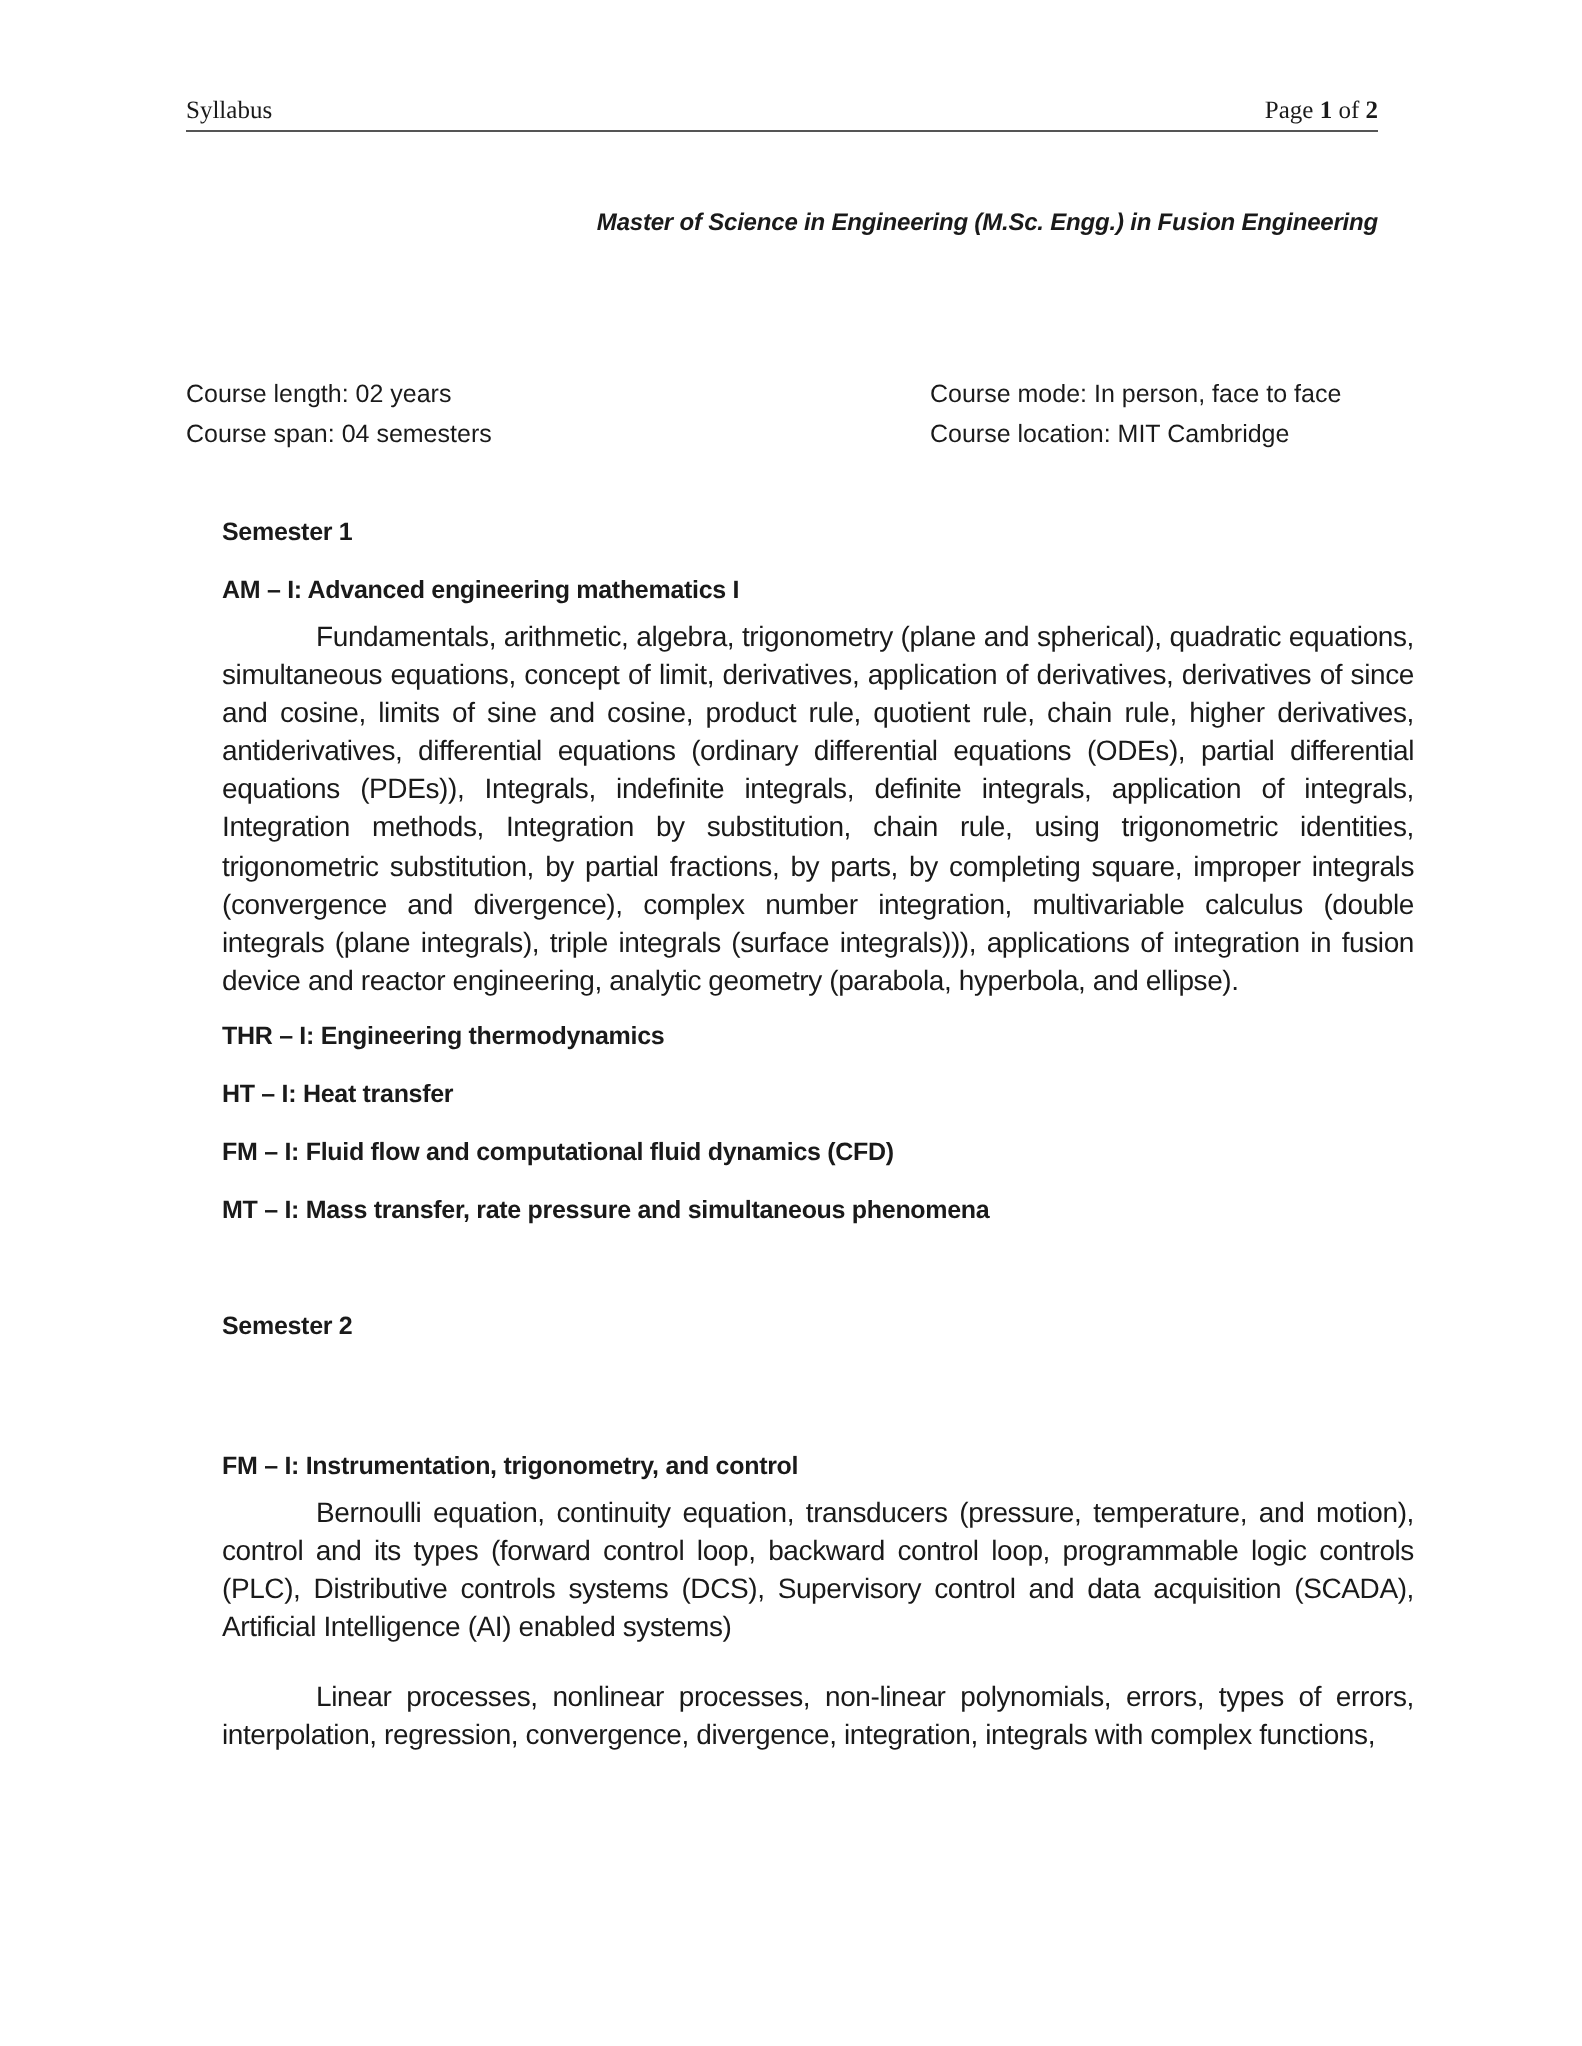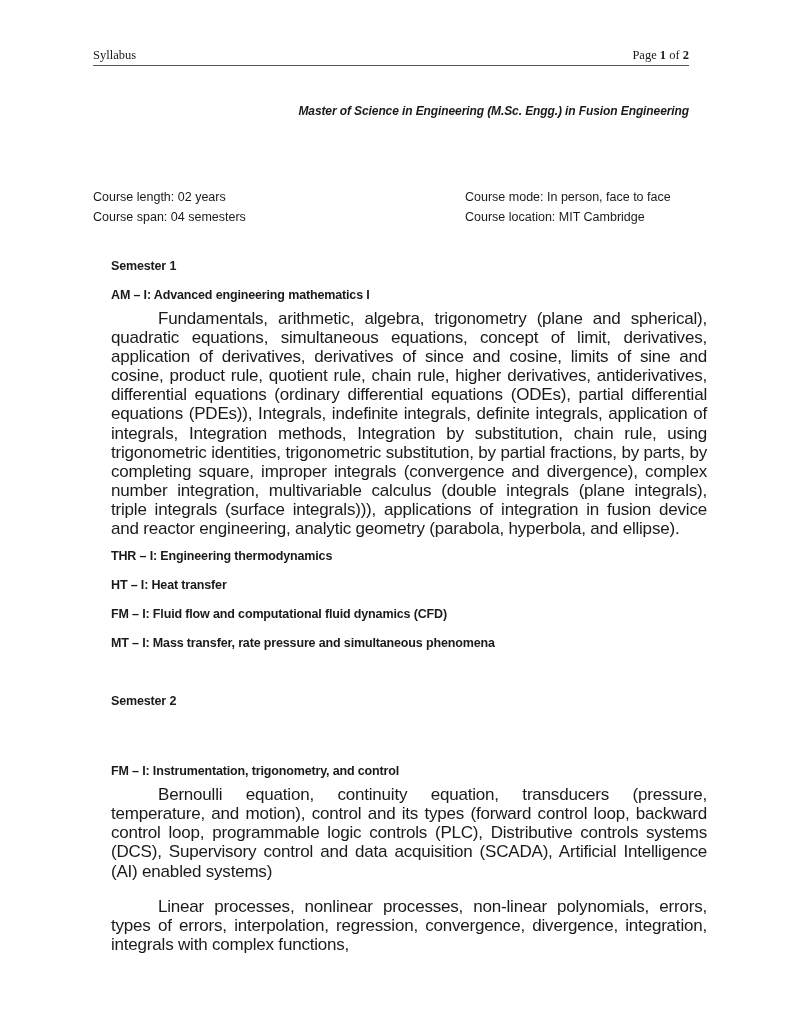--- a/index.html
+++ b/index.html
@@ -69,21 +69,21 @@
       font-size: 12.5px;
       line-height: 16px;
       margin: 0;
       letter-spacing: -0.15px;
     }
     .para {
       text-align: justify;
       line-height: 19.1px;
       margin: 0;
       text-indent: 47px;
-      font-size: 17px;
+      font-size: 14px;
       letter-spacing: -0.2px;
     }
   </style>
 </head>
 <body>
 
 <div class="page">
 
   <div class="header">
     <span class="left">Syllabus</span>

